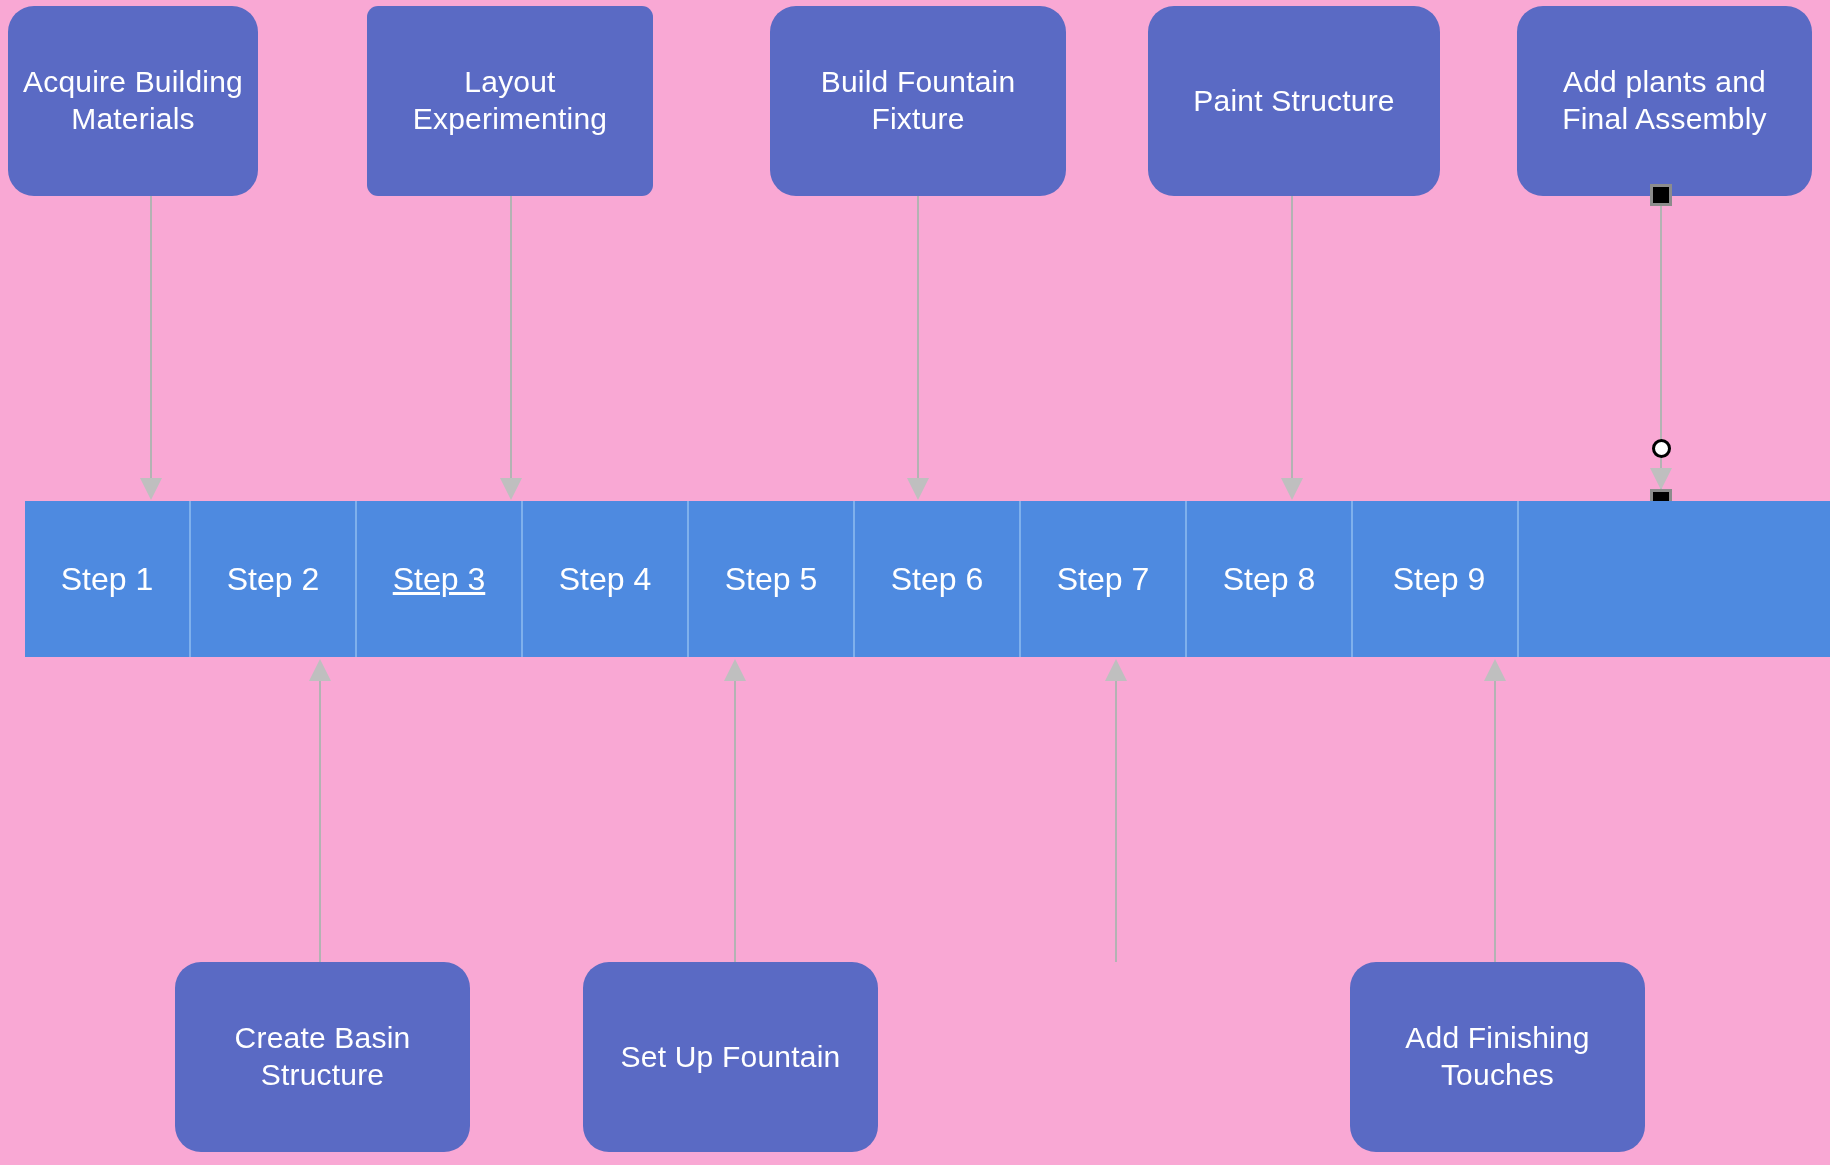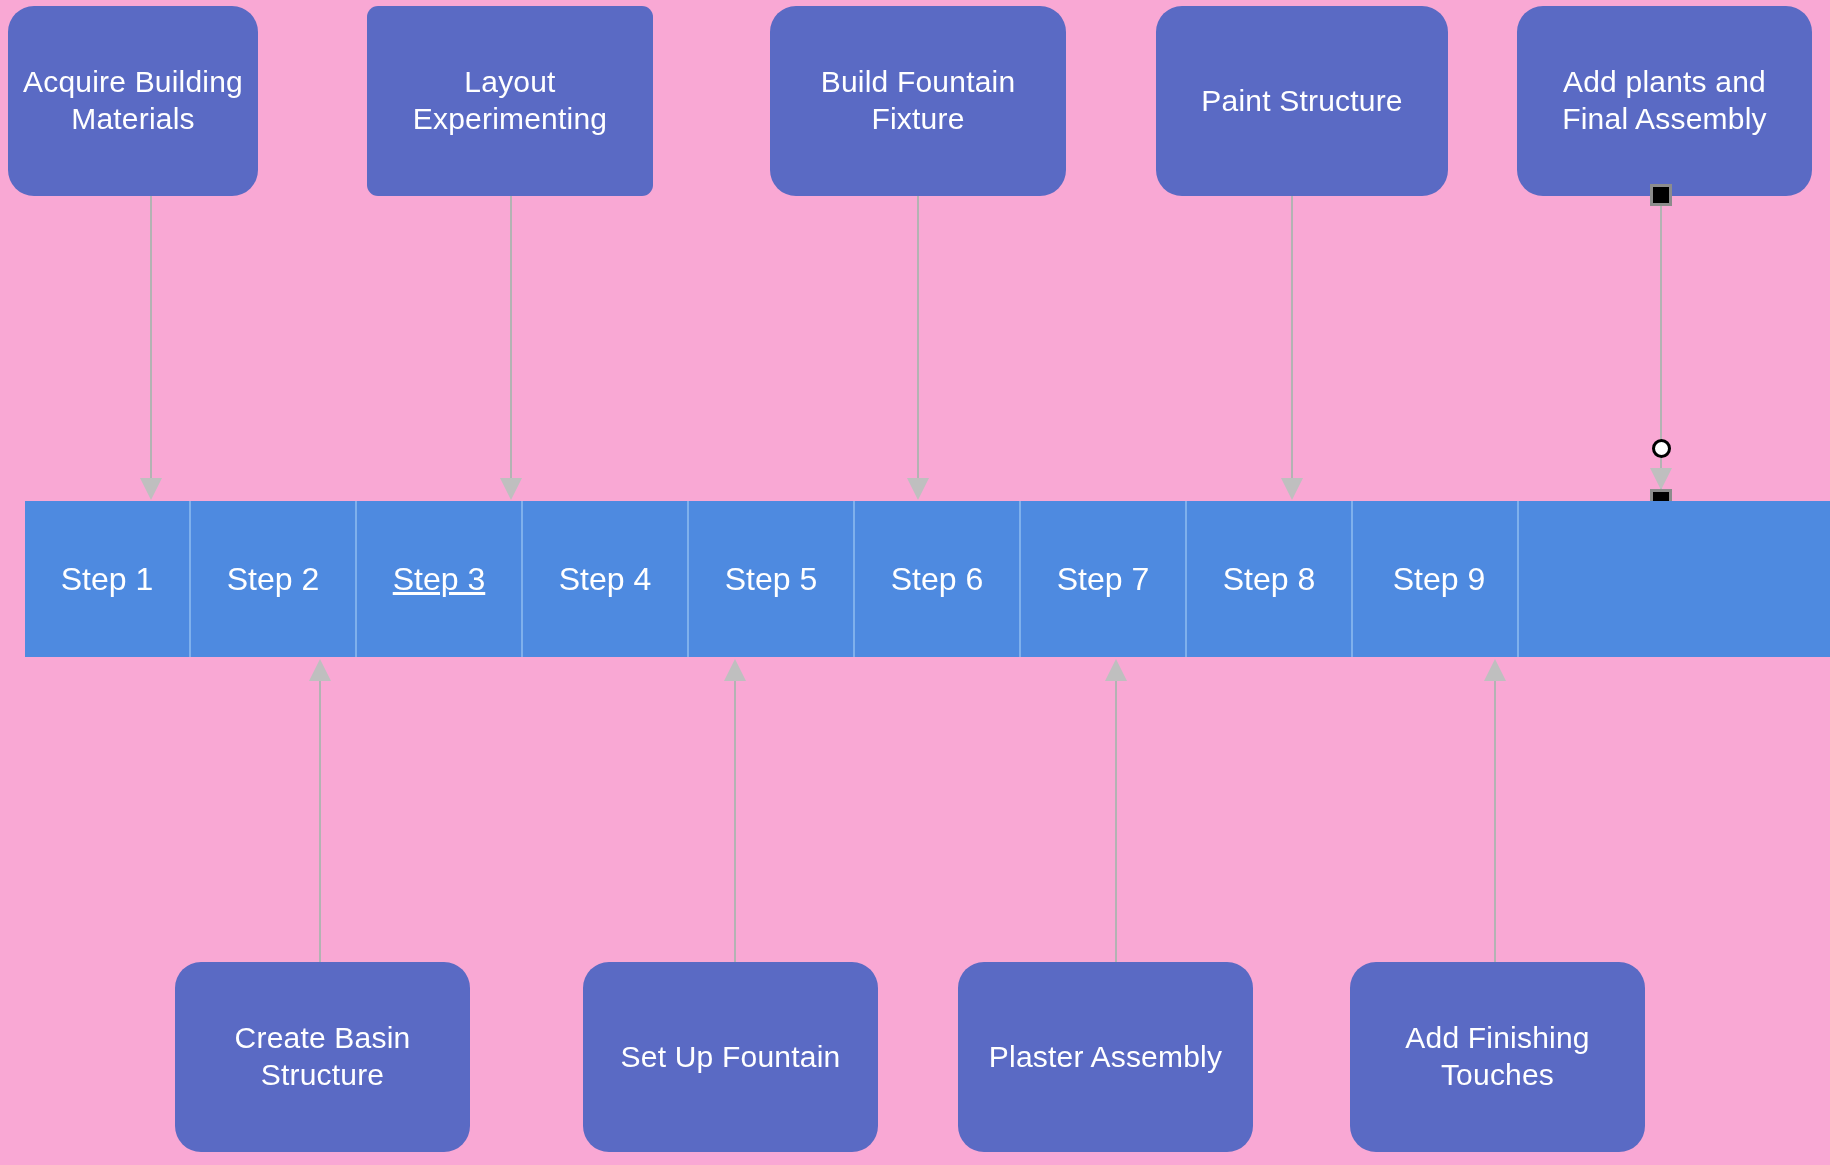--- a/index.html
+++ b/index.html
@@ -109,21 +109,21 @@
 
   <div class="proc-box" style="left:8px; top:6px; width:250px; height:190px;">Acquire Building
 Materials</div>
 
   <div class="proc-box" style="left:367px; top:6px; width:286px; height:190px;border-radius:11px;">Layout
 Experimenting</div>
 
   <div class="proc-box" style="left:770px; top:6px; width:296px; height:190px;">Build Fountain
 Fixture</div>
 
-  <div class="proc-box" style="left:1148px; top:6px; width:292px; height:190px;margin-left:8px;">Paint Structure</div>
+  <div class="proc-box" style="left:1148px; top:6px; width:292px; height:190px;">Paint Structure</div>
 
   <div class="proc-box" style="left:1517px; top:6px; width:295px; height:190px;">Add plants and
 Final Assembly</div>
 
   <div class="conn">
     <div class="conn-line" style="left:150px; top:196px; height:285px;"></div>
     <div class="arrow-down" style="left:140px; top:478px;"></div>
   </div>
 
   <div class="conn">
@@ -200,18 +200,17 @@
   <div class="conn">
     <div class="conn-line" style="left:1494px; top:680px; height:282px;"></div>
     <div class="arrow-up" style="left:1484px; top:659px;"></div>
   </div>
 
   <div class="proc-box" style="left:175px; top:962px; width:295px; height:190px;">Create Basin
 Structure</div>
 
   <div class="proc-box" style="left:583px; top:962px; width:295px; height:190px;">Set Up Fountain</div>
 
-  <div class="proc-box" style="left:958px; top:962px; width:295px; height:190px;">Plaster Assembly</div>
 
   <div class="proc-box" style="left:1350px; top:962px; width:295px; height:190px;">Add Finishing
 Touches</div>
 
 </div>
 
 </body></html>

